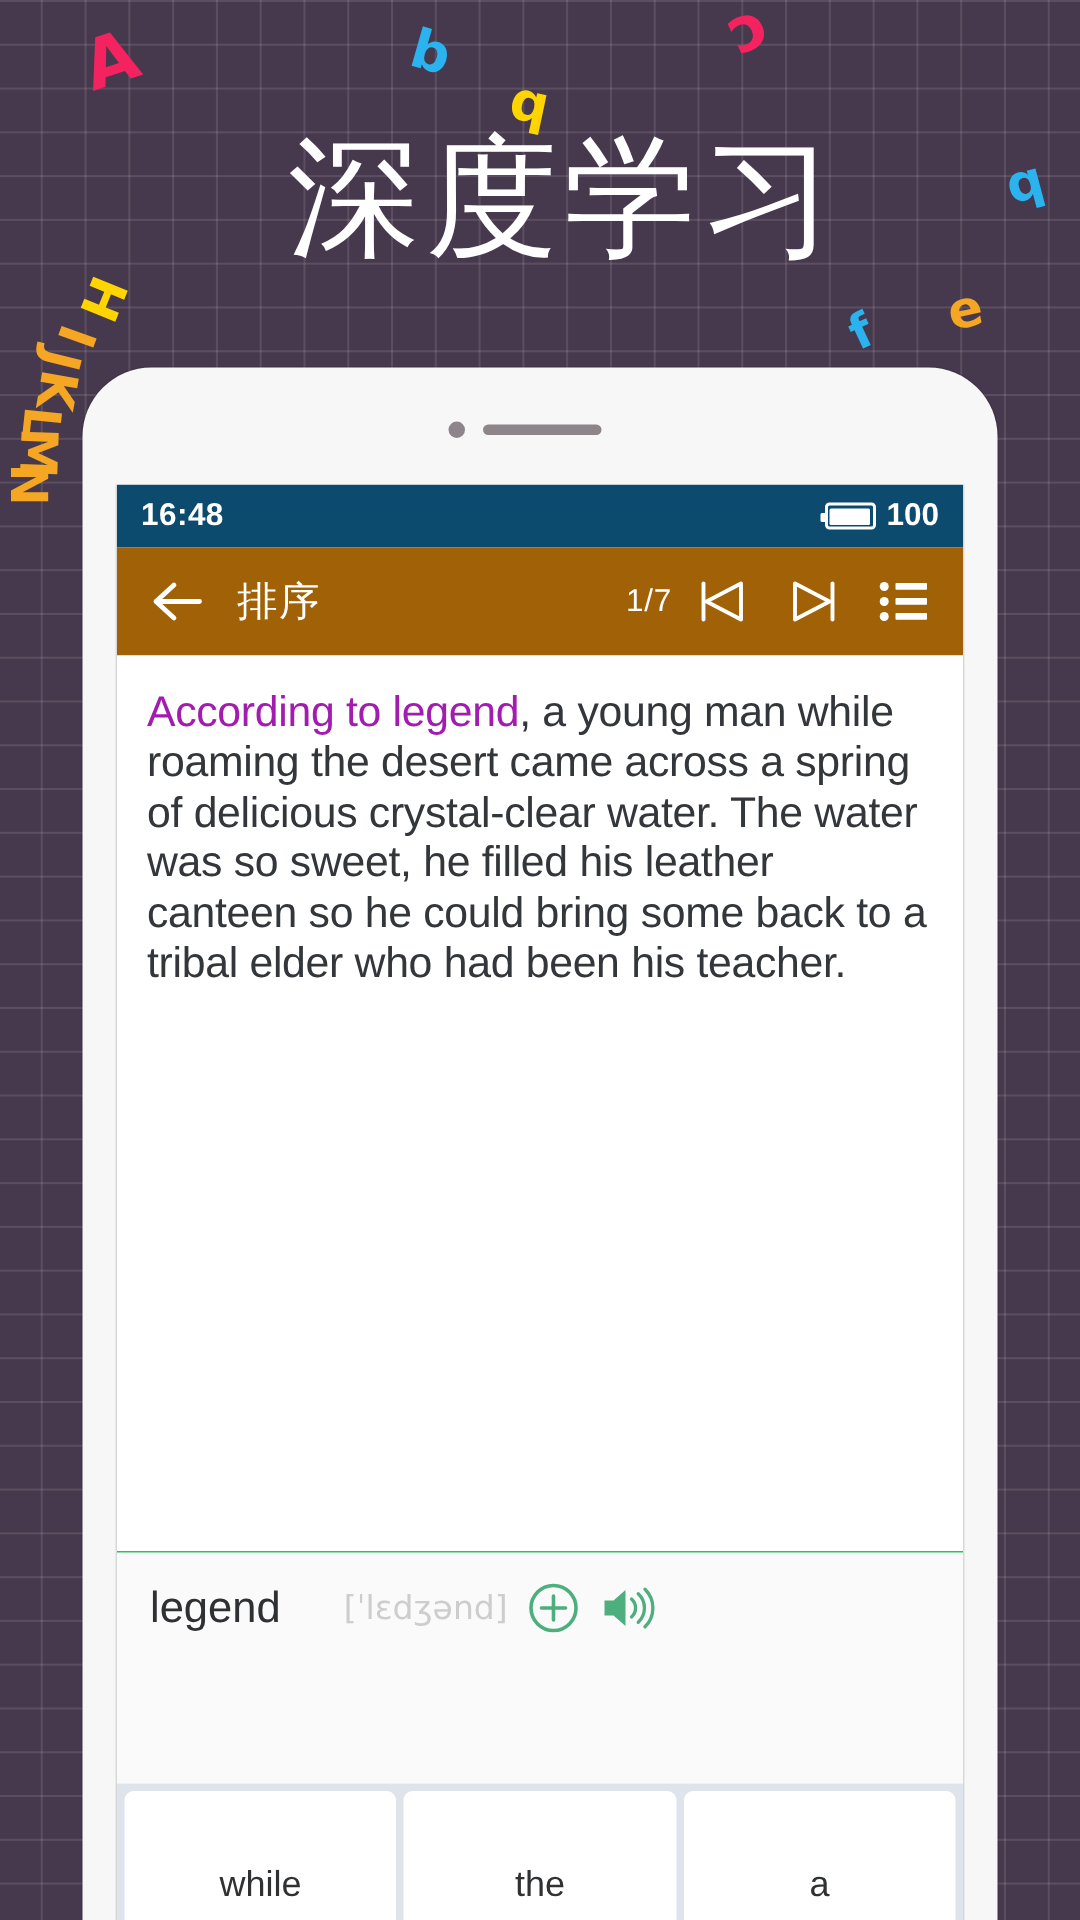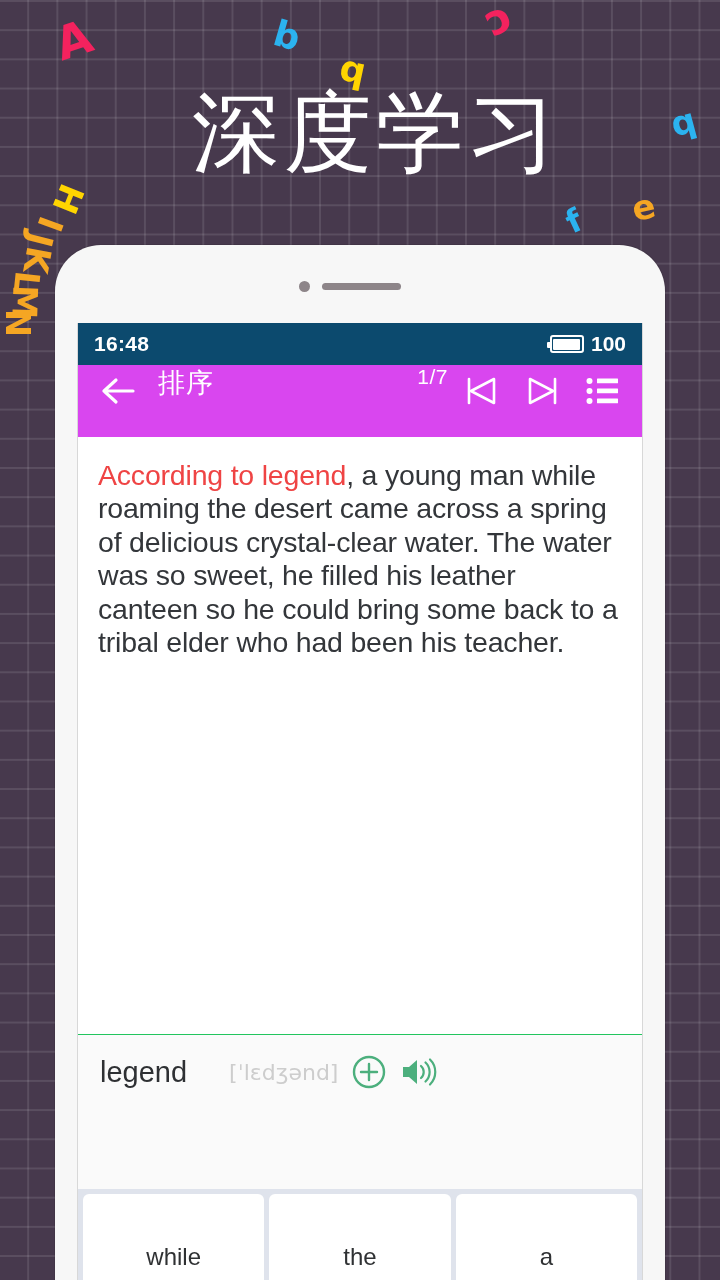--- a/index.html
+++ b/index.html
@@ -144,22 +144,23 @@
   }
   #battery-level {
     font-size: 21px;
     font-weight: 700;
     text-align: center;
   }
 
   
   #toolbar {
     height: 72px;
-    background: #d946ef;
-    display: flex;
+    background: #a16207;
+    display: flex;
+    align-items: center;
     padding: 0 14px;
     color: #ffffff;
     gap: 0;
   }
   #back-button {
     width: 52px;
     height: 52px;
     display: flex;
     align-items: center;
     justify-content: center;
@@ -192,21 +193,21 @@
     height: 597px;
     overflow: hidden;
   }
   #english-text {
     font-size: 28.5px;
     line-height: 1.175;
     color: #33363a;
     letter-spacing: -0.2px;
   }
   #english-text .hl {
-    color: #ef4444;
+    color: #a21caf;
   }
   #chinese-text {
     margin-top: 24px;
     font-size: 26px;
     line-height: 1.38;
     color: #b6b6b6;
     letter-spacing: 0.2px;
     font-family: "DejaVu Sans", sans-serif;
   }
 

